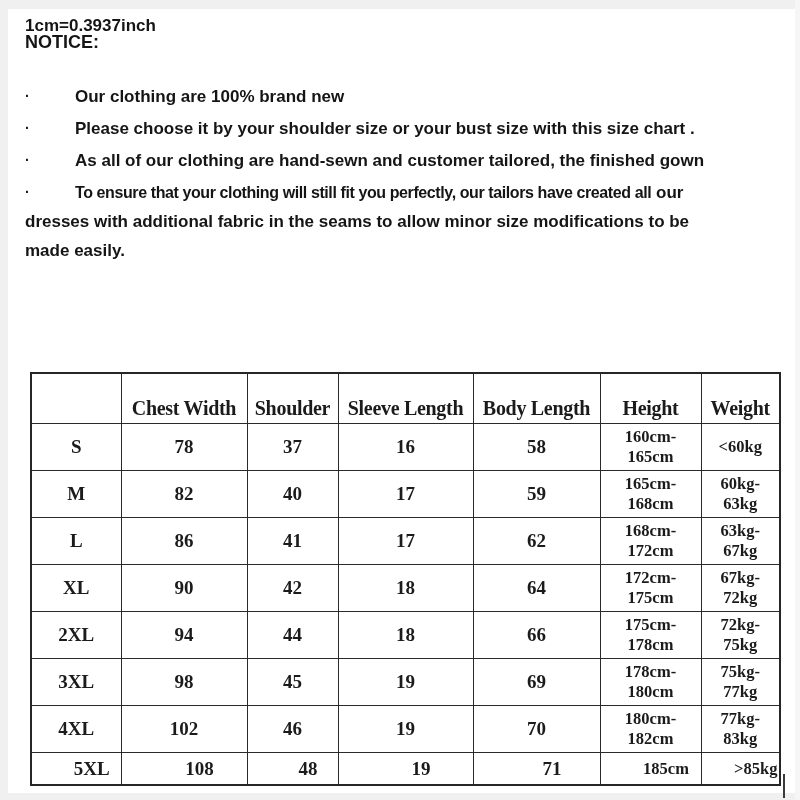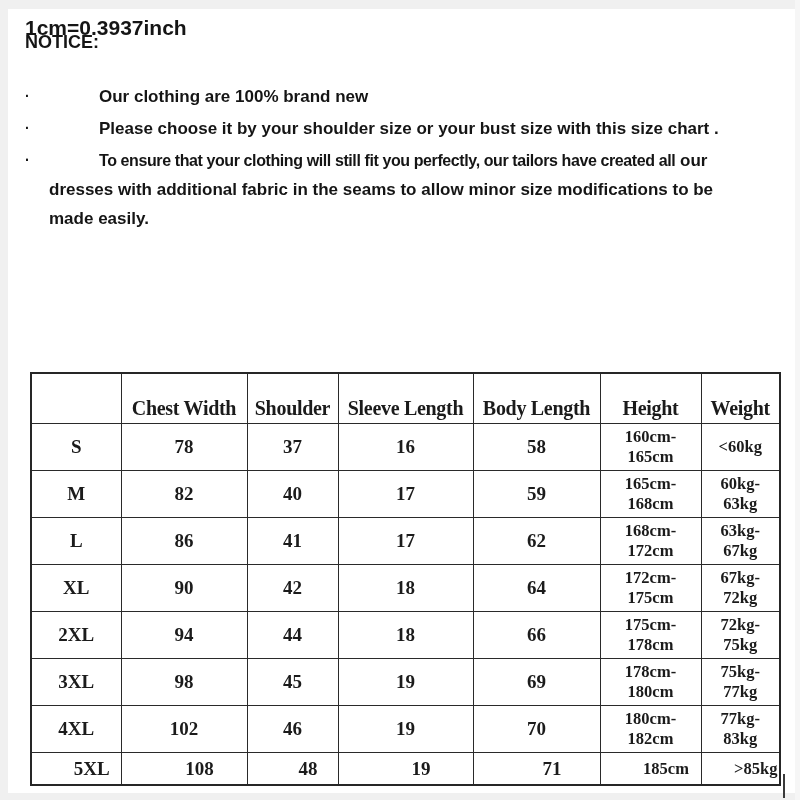--- a/index.html
+++ b/index.html
@@ -13,40 +13,40 @@
   }
   
   .edge { position: absolute; background: #f0f0f0; }
   .edge-top    { left: 0; top: 0; width: 800px; height: 9px; }
   .edge-left   { left: 0; top: 0; width: 8px; height: 800px; }
   .edge-bottom { left: 0; top: 793px; width: 800px; height: 7px; }
   .edge-right  { left: 795px; top: 0; width: 5px; height: 800px; background: #f6f6f6; }
 
   .conversion-note {
     position: absolute; left: 25px; top: 16px;
-    font-size: 21px; font-weight: 700;
+    font-size: 17px; font-weight: 700;
   }
   .notice-title {
     position: absolute; left: 25px; top: 32px;
     font-size: 18px; font-weight: 700;
   }
   .notice-list {
     position: absolute; left: 25px; top: 82px; width: 760px;
   }
   .notice {
     position: relative;
     margin-bottom: 3px;
     font-weight: 700;
     font-size: 17px;
   }
   .notice .bullet {
     position: absolute; left: 0; top: 0;
     font-size: 14px; line-height: 29px; font-weight: 700;
   }
-  .notice .line { line-height: 29px; white-space: nowrap; margin-left: 24px; }
+  .notice .line { line-height: 29px; white-space: nowrap; }
   .notice .line.first { text-indent: 50px; }
   .narrow {
     font-size: 16px;
     letter-spacing: -0.4px;
   }
 
   table.size-chart {
     position: absolute; left: 30px; top: 372px;
     width: 749px;
     border-collapse: collapse;
@@ -105,20 +105,21 @@
     <div class="line first">Our clothing are 100% brand new</div>
   </div>
 
   <div class="notice">
     <span class="bullet">·</span>
     <div class="line first">Please choose it by your shoulder size or your bust size with this size chart .</div>
   </div>
 
   <div class="notice">
     <span class="bullet">·</span>
+    <div class="line first">As all of our clothing are hand-sewn and customer tailored, the finished gown</div>
   </div>
 
   <div class="notice">
     <span class="bullet">·</span>
     <div class="line first"><span class="narrow">To ensure that your clothing will still fit you perfectly, our tailors have created all</span><span> our</span></div>
     <div class="line">dresses with additional fabric in the seams to allow minor size modifications to be</div>
     <div class="line">made easily.</div>
   </div>
 
 </div>

